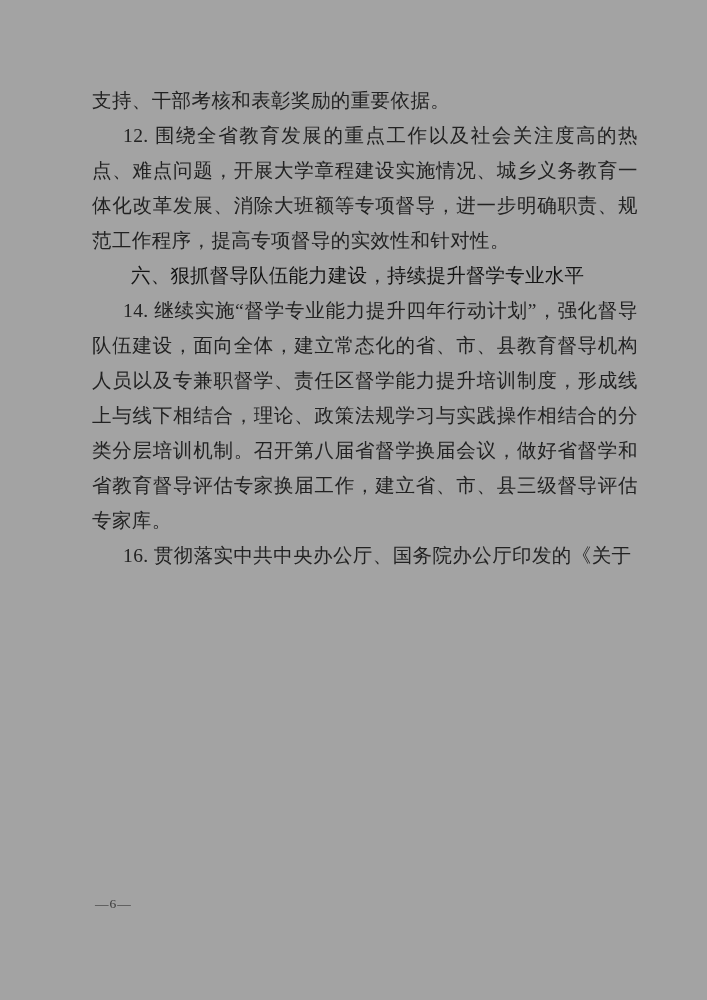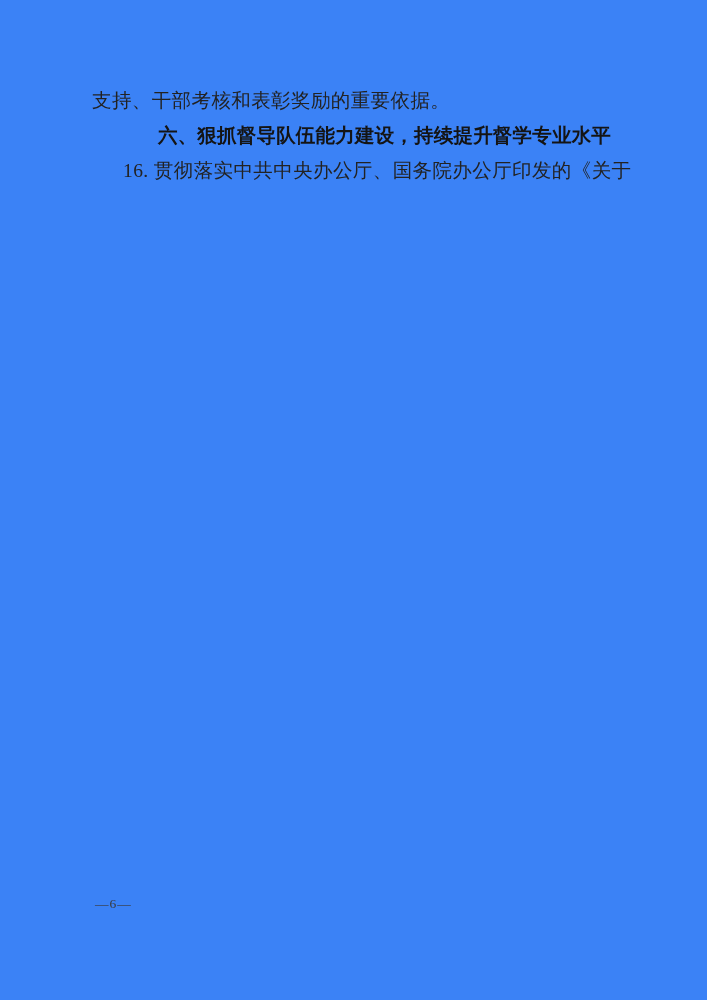--- a/index.html
+++ b/index.html
@@ -4,21 +4,21 @@
 <style>
   html, body {
     margin: 0;
     padding: 0;
     background: #ffffff;
   }
   .page {
     position: relative;
     width: 707px;
     height: 1000px;
-    background: #3b82f6;
+    background: #a3a3a3;
     overflow: hidden;
     font-family: "Liberation Serif", "DejaVu Serif", serif;
   }
   .content {
     position: absolute;
     left: 92px;
     top: 83px;
     width: 546px;
     color: #222222;
   }
@@ -30,39 +30,41 @@
     text-align: justify;
     text-indent: 31px;
     letter-spacing: 0.4px;
     word-break: break-all;
   }
   .content p.continuation {
     text-indent: 0;
   }
   .content p.heading {
     font-family: "Liberation Sans", "DejaVu Sans", sans-serif;
-    font-weight: bold;
+    font-weight: normal;
     color: #141414;
     text-indent: 39px;
-    text-align: center;
+    text-align: left;
     letter-spacing: 0.2px;
   }
   .page-number {
     position: absolute;
     left: 95px;
     top: 896px;
     font-size: 13.5px;
     color: #3a3a3a;
     letter-spacing: 1px;
     font-family: "Liberation Serif", "DejaVu Serif", serif;
   }
 </style>
 </head>
 <body>
 
 <div class="page">
   <div class="content">
     <p class="continuation">支持、干部考核和表彰奖励的重要依据。</p>
+    <p>12. 围绕全省教育发展的重点工作以及社会关注度高的热点、难点问题，开展大学章程建设实施情况、城乡义务教育一体化改革发展、消除大班额等专项督导，进一步明确职责、规范工作程序，提高专项督导的实效性和针对性。</p>
     <p class="heading">六、狠抓督导队伍能力建设，持续提升督学专业水平</p>
+    <p>14. 继续实施“督学专业能力提升四年行动计划”，强化督导队伍建设，面向全体，建立常态化的省、市、县教育督导机构人员以及专兼职督学、责任区督学能力提升培训制度，形成线上与线下相结合，理论、政策法规学习与实践操作相结合的分类分层培训机制。召开第八届省督学换届会议，做好省督学和省教育督导评估专家换届工作，建立省、市、县三级督导评估专家库。</p>
     <p>16. 贯彻落实中共中央办公厅、国务院办公厅印发的《关于</p>
   </div>
   <div class="page-number">—6—</div>
 </div>
 
 </body></html>

